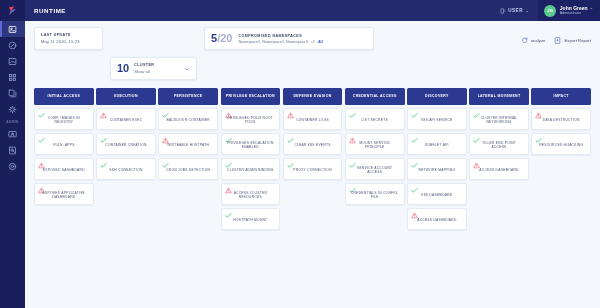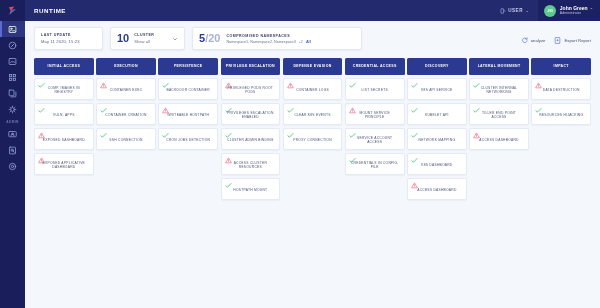--- a/index.html
+++ b/index.html
@@ -94,21 +94,21 @@
     box-shadow: 0 0.5px 1.5px rgba(30,50,110,0.07);
     height: 23px; display: flex; align-items: center;
     padding: 0 6px;
   }
   .kpi-lastupdate { width: 69px; flex-direction: column; align-items: flex-start; justify-content: center; }
   .kpi-label {
     font-size: 3.6px; font-weight: bold; color: #3c4366;
     letter-spacing: 0.45px; margin-bottom: 2.5px;
   }
   .kpi-value-sm { font-size: 4.1px; color: #5c6486; letter-spacing: 0.15px; }
-  .kpi-cluster { width: 75px; justify-content: space-between; gap: 4px; }
+  .kpi-cluster { width: 87px; justify-content: space-between; gap: 4px; margin-top: 30px; }
   .kpi-cluster-left { display: flex; align-items: center; gap: 5px; }
   .big-num { font-size: 11px; color: #2b3b8f; font-weight: bold; line-height: 1; }
   .kpi-col { display: flex; flex-direction: column; justify-content: center; }
   .kpi-sub { font-size: 4.1px; color: #6a7293; margin-top: 2px; }
   .kpi-ns { width: 170px; gap: 6px; }
   .frac { font-size: 11px; font-weight: bold; line-height: 1; white-space: nowrap; }
   .frac .num { color: #2b3b8f; }
   .frac .den { color: #aab2cd; }
   .ns-list {
     font-size: 3.7px; color: #6a7293; margin-top: 2px;

